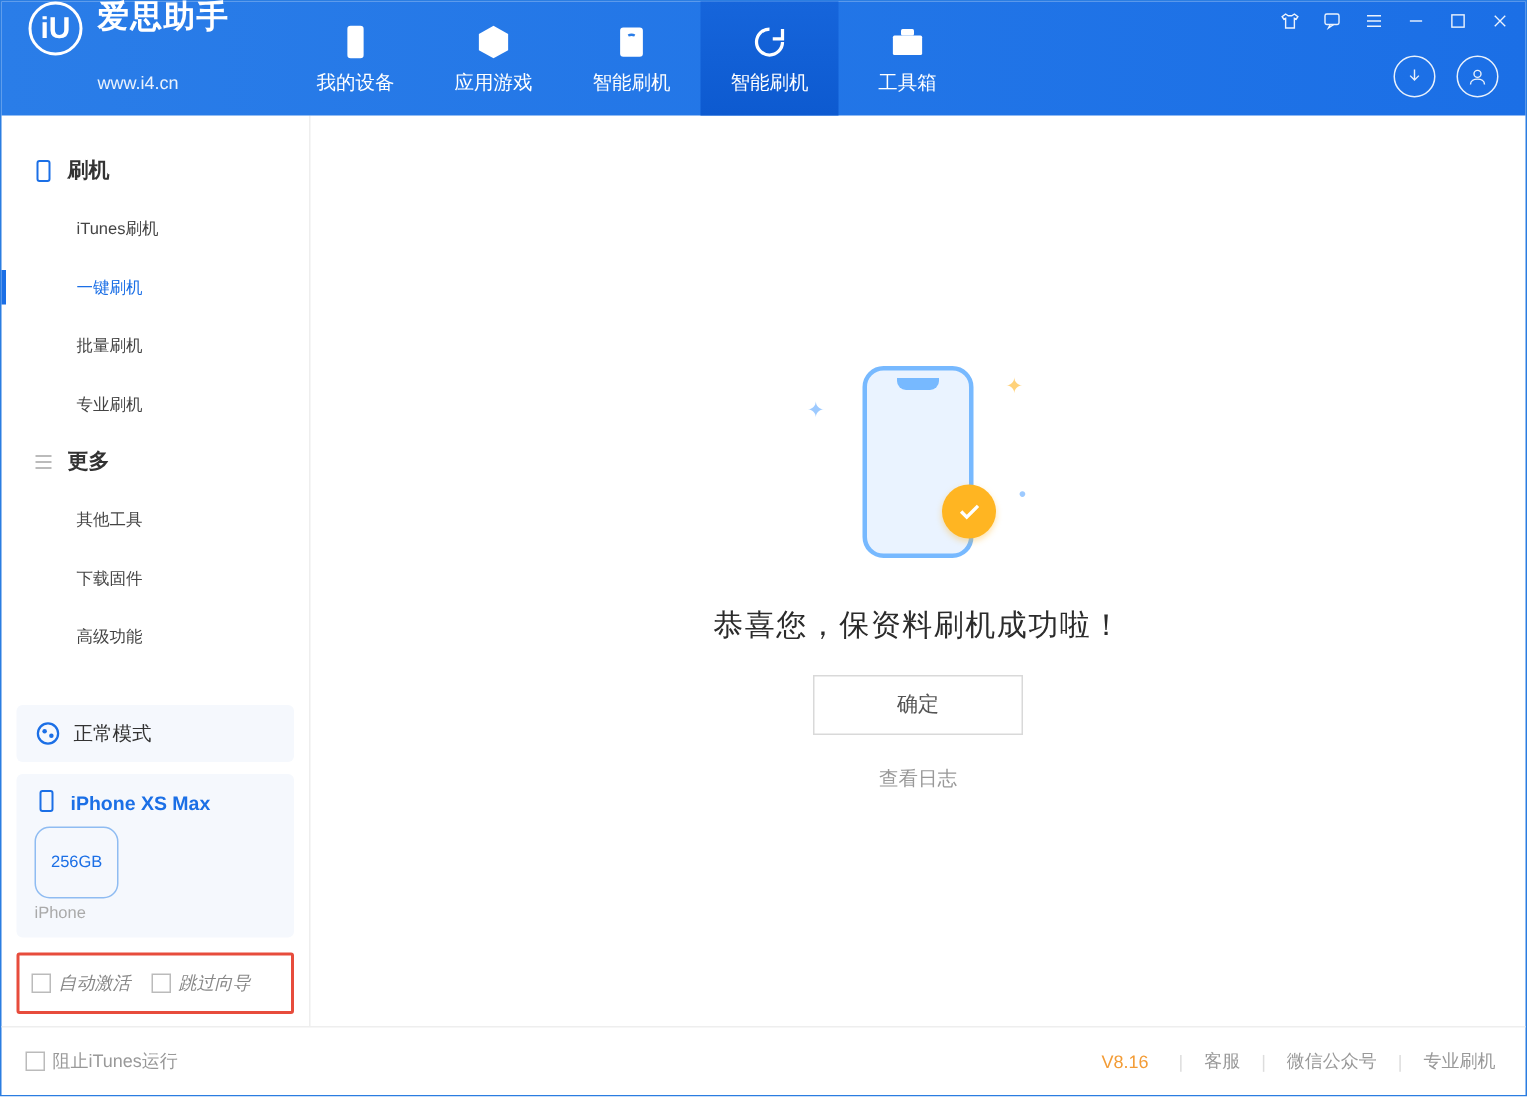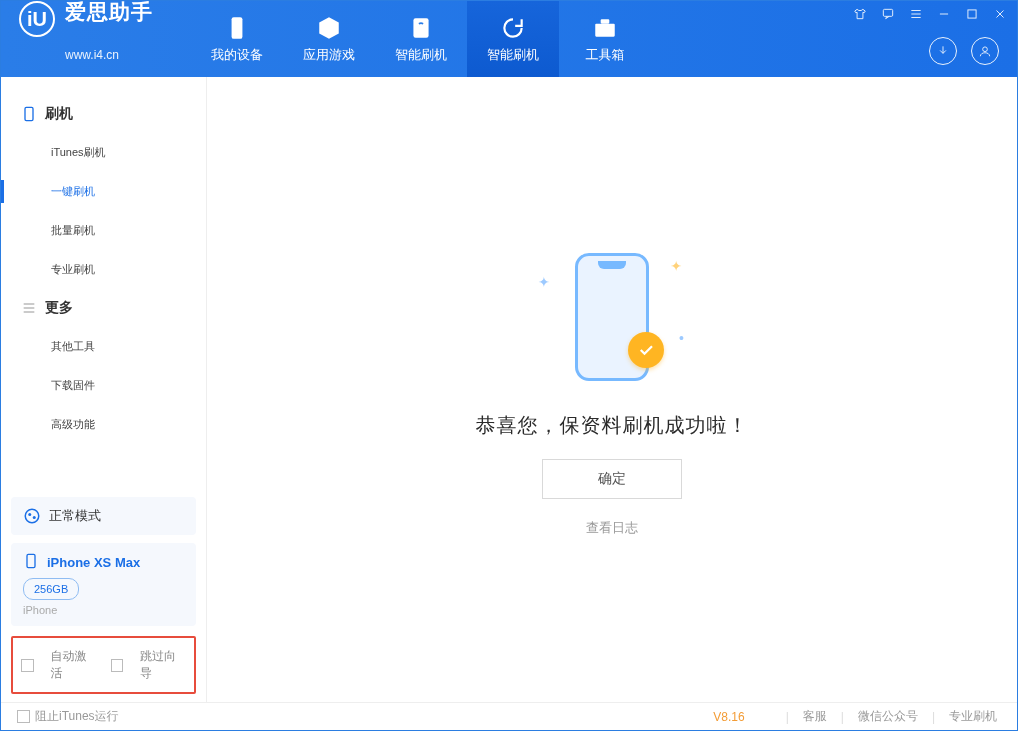--- a/index.html
+++ b/index.html
@@ -27,42 +27,42 @@
 .side-section-title { display:flex; align-items:center; gap:8px; padding:10px 20px; font-size:14px; color:#333; font-weight:bold; }
 .side-section-title .sicon { width:16px; height:16px; display:flex; align-items:center; justify-content:center; }
 .side-item { padding:12px 20px 12px 50px; font-size:11px; color:#444; cursor:pointer; }
 .side-item.selected { color:#1b6fe6; position:relative; }
 .side-item.selected::before { content:""; position:absolute; left:0; top:8px; bottom:8px; width:3px; background:#1b6fe6; }
 .sidebar-spacer { flex:1; }
 .status-card { margin:8px 10px; background:#f5f8fd; border-radius:4px; padding:10px 12px; display:flex; align-items:center; gap:8px; font-size:13px; color:#333; }
 .status-card .sc-icon { width:18px; height:18px; }
 .device-card { margin:0 10px 10px 10px; background:#f5f8fd; border-radius:4px; padding:10px 12px; font-size:13px; }
 .device-card .dev-row { display:flex; align-items:center; gap:8px; font-weight:bold; color:#1b6fe6; }
-.device-card .cap-badge { display:inline-block; margin-top:6px; padding:4px 10px; border:1px solid #8fbcf2; color:#1b6fe6; border-radius:10px; font-size:11px; }
+.device-card .cap-badge { display:inline-block; margin-top:6px; padding:17px 10px; border:1px solid #8fbcf2; color:#1b6fe6; border-radius:10px; font-size:11px; }
 .device-card .dev-type { color:#aaa; font-size:11px; margin-top:4px; }
 .bottom-checks { margin:0 10px 8px 10px; border:2px solid #e74c3c; border-radius:2px; padding:10px 8px; display:flex; gap:14px; align-items:center; font-size:12px; color:#888; }
-.chk { display:flex; align-items:center; gap:17px; cursor:pointer; }
+.chk { display:flex; align-items:center; gap:5px; cursor:pointer;font-style:italic; }
 .chkbox { width:13px; height:13px; border:1px solid #bbb; background:#fff; }
 
 .main { flex:1; display:flex; flex-direction:column; align-items:center; justify-content:center; gap:20px; }
 .illus { width:160px; height:150px; position:relative; display:flex; align-items:center; justify-content:center; }
 .phone { width:74px; height:128px; border:3px solid #77b9ff; border-radius:14px; background:#eaf3ff; position:relative; }
 .phone::before { content:""; position:absolute; top:5px; left:50%; transform:translateX(-50%); width:28px; height:8px; background:#77b9ff; border-radius:0 0 6px 6px; }
 .badge-ok { position:absolute; right:28px; bottom:24px; width:36px; height:36px; background:#ffb522; border-radius:50%; display:flex; align-items:center; justify-content:center; box-shadow:0 2px 4px rgba(255,181,34,.4); }
 .badge-ok svg { width:18px; height:18px; stroke:#fff; fill:none; stroke-width:3; }
 .spark { position:absolute; font-size:14px; color:#9dcaff; }
 .spark.s1 { left:6px; top:32px; } .spark.s2 { right:10px; top:16px; color:#ffd27a; } .spark.s3 { right:8px; bottom:46px; }
 .msg { font-size:20px; color:#2b2b2b; letter-spacing:1px; }
 .ok-btn { min-width:140px; padding:10px 40px; border:1px solid #d9d9d9; background:#fff; color:#555; font-size:14px; cursor:pointer; }
 .log-link { font-size:13px; color:#999; cursor:pointer; }
 
-.footer { height:28px; border-top:1px solid #eee; display:flex; align-items:center; padding:0 16px; font-size:12px; color:#999; }
+.footer { height:46px; border-top:1px solid #eee; display:flex; align-items:center; padding:0 16px; font-size:12px; color:#999; }
 .footer .fchk { display:flex; align-items:center; gap:5px; cursor:pointer; }
 .footer-spacer { flex:1; }
-.footer .ver { color:#f39c36; margin-right:31px; }
+.footer .ver { color:#f39c36; margin-right:10px; }
 .footer .flink { color:#999; cursor:pointer; padding:0 4px; }
 .footer .sep { color:#ddd; margin:0 10px; }
 </style>
 </head>
 <body>
 
 <div class="window">
 
   <div class="header">
     <div class="logo-block">

